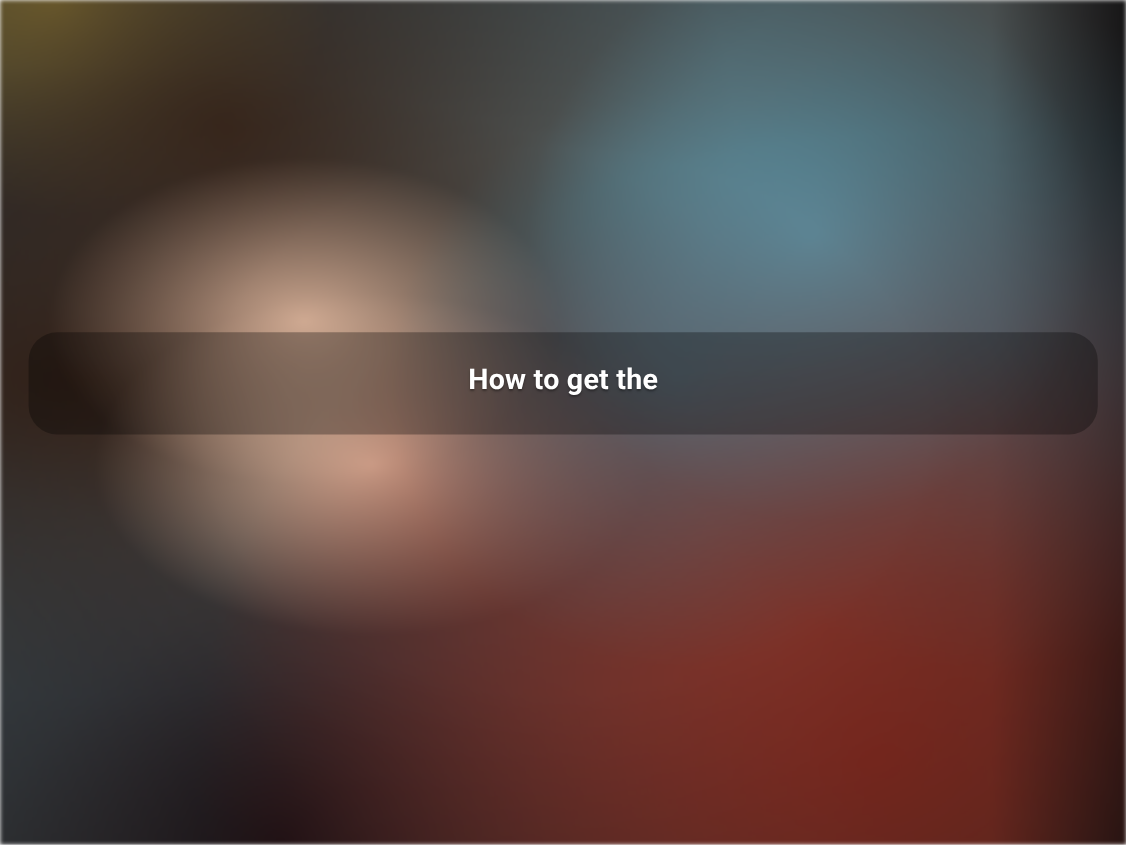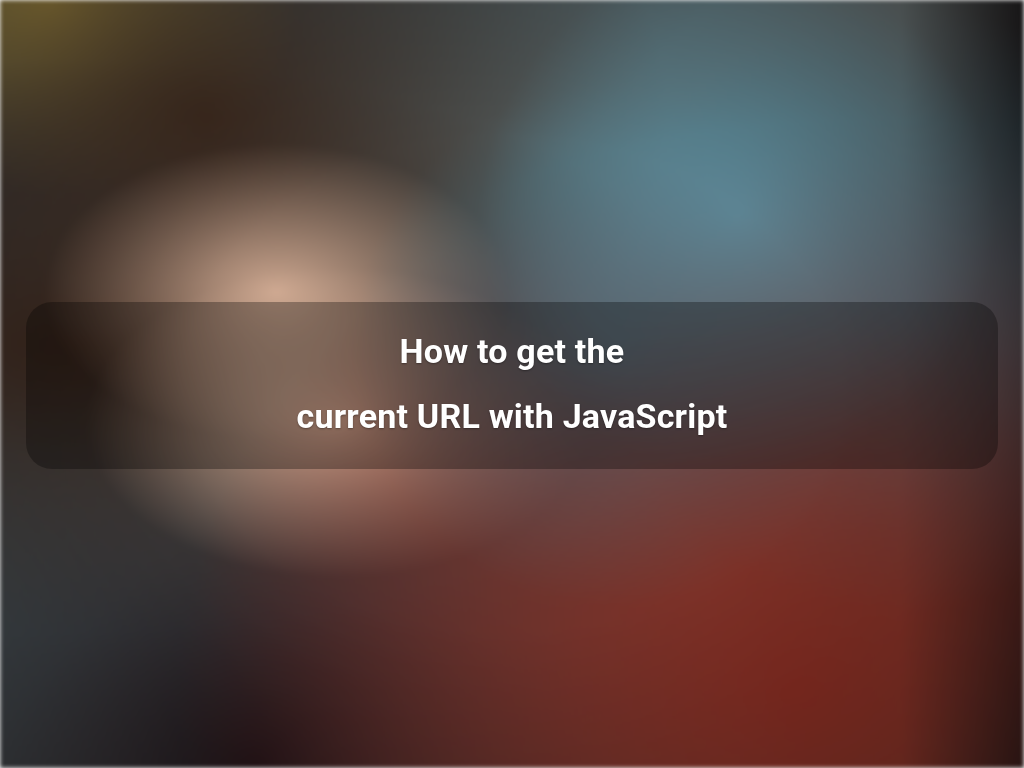--- a/index.html
+++ b/index.html
@@ -53,31 +53,30 @@
     right: 26px;
     top: 302px;
     background: rgba(0,0,0,0.30);
     border-radius: 26px;
     padding: 28px 40px 32px;
     text-align: center;
   }
 
   .title-panel .line {
     color: #ffffff;
-    font-size: 34px;
+    font-size: 26px;
     font-weight: 700;
     line-height: 1.25;
     letter-spacing: 0.2px;
     text-shadow: 0 1px 2px rgba(0,0,0,0.35);
   }
   .title-panel .line + .line {
     margin-top: 22px;
   }
 </style>
 </head>
 <body>
 
 <div class="bg"></div>
 
 <div class="title-panel">
   <div class="line">How to get the</div>
-  <div class="line">current URL with JavaScript</div>
 </div>
 
 </body></html>

